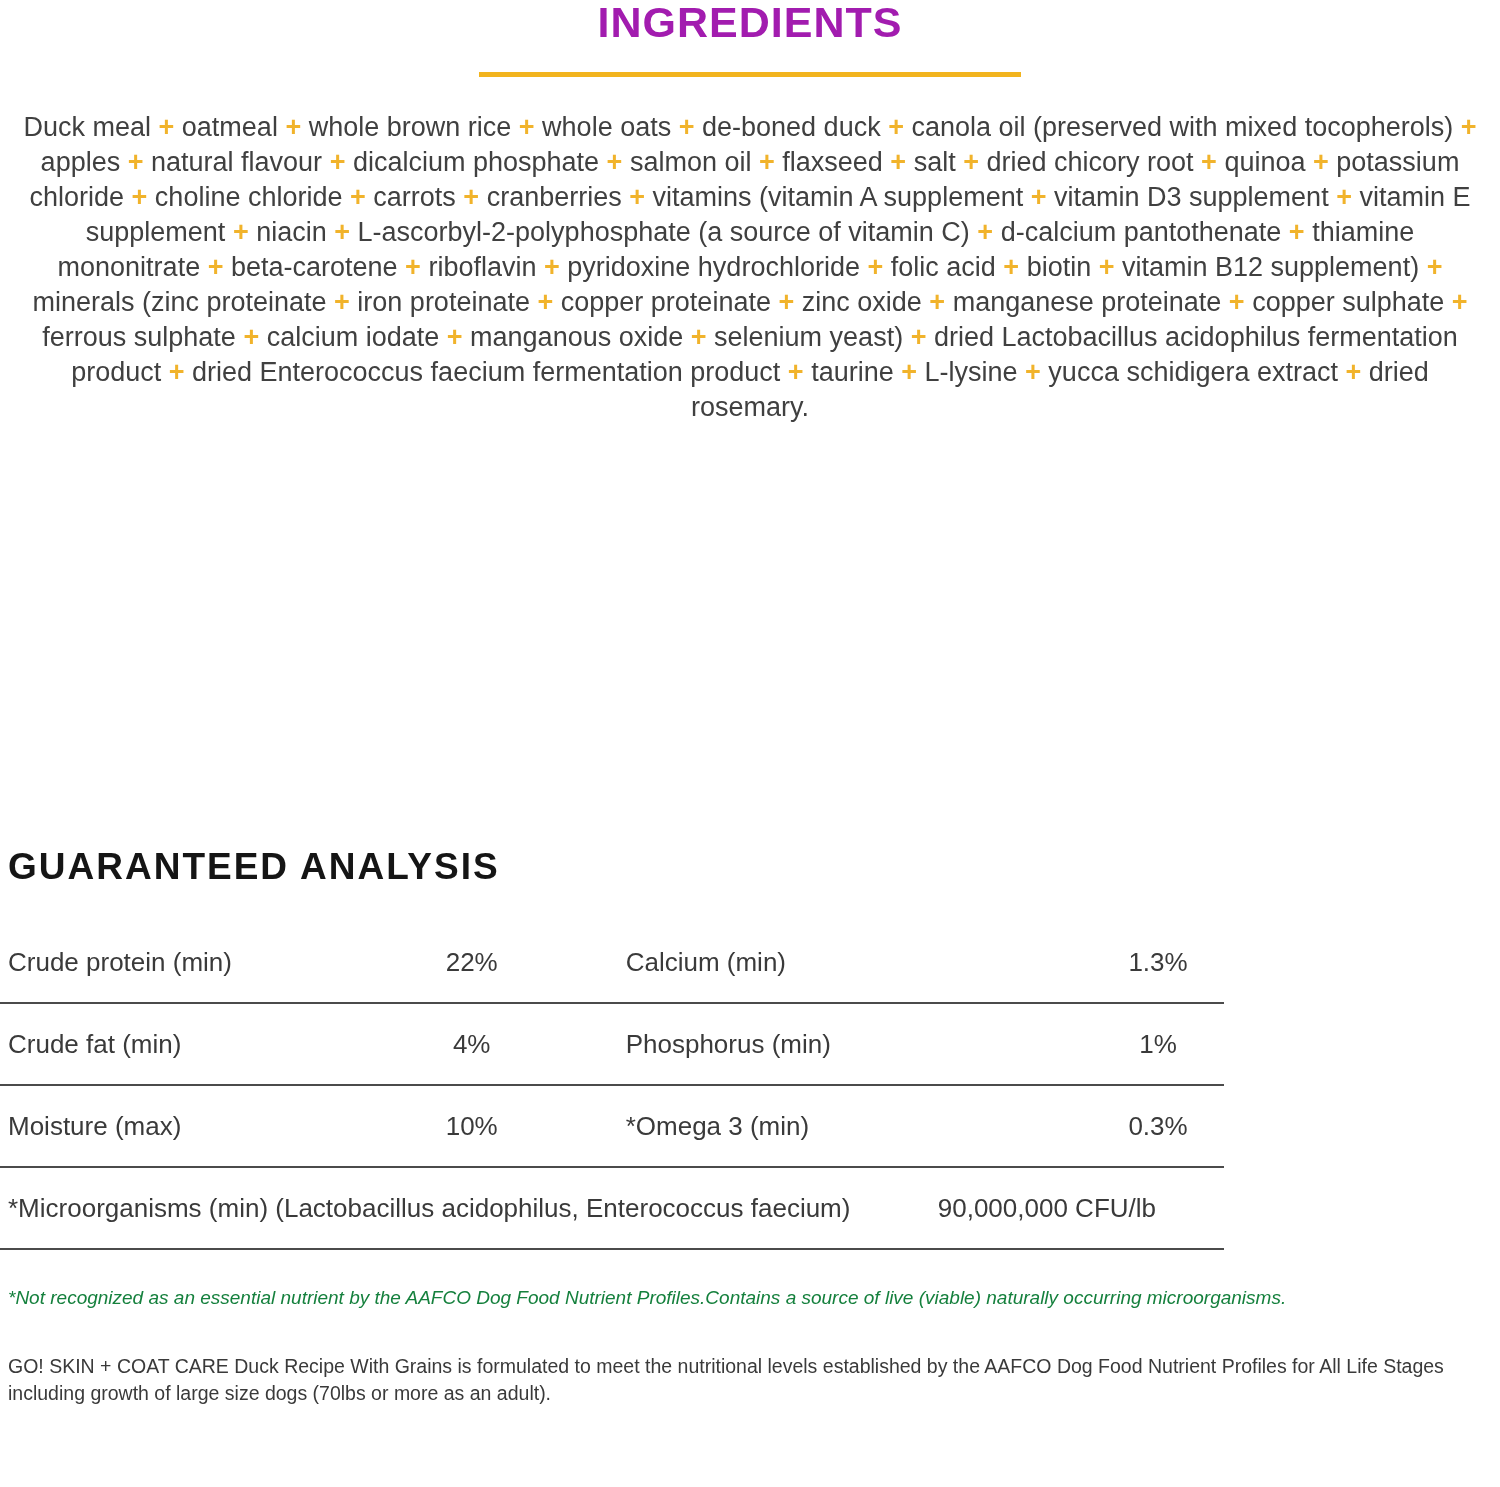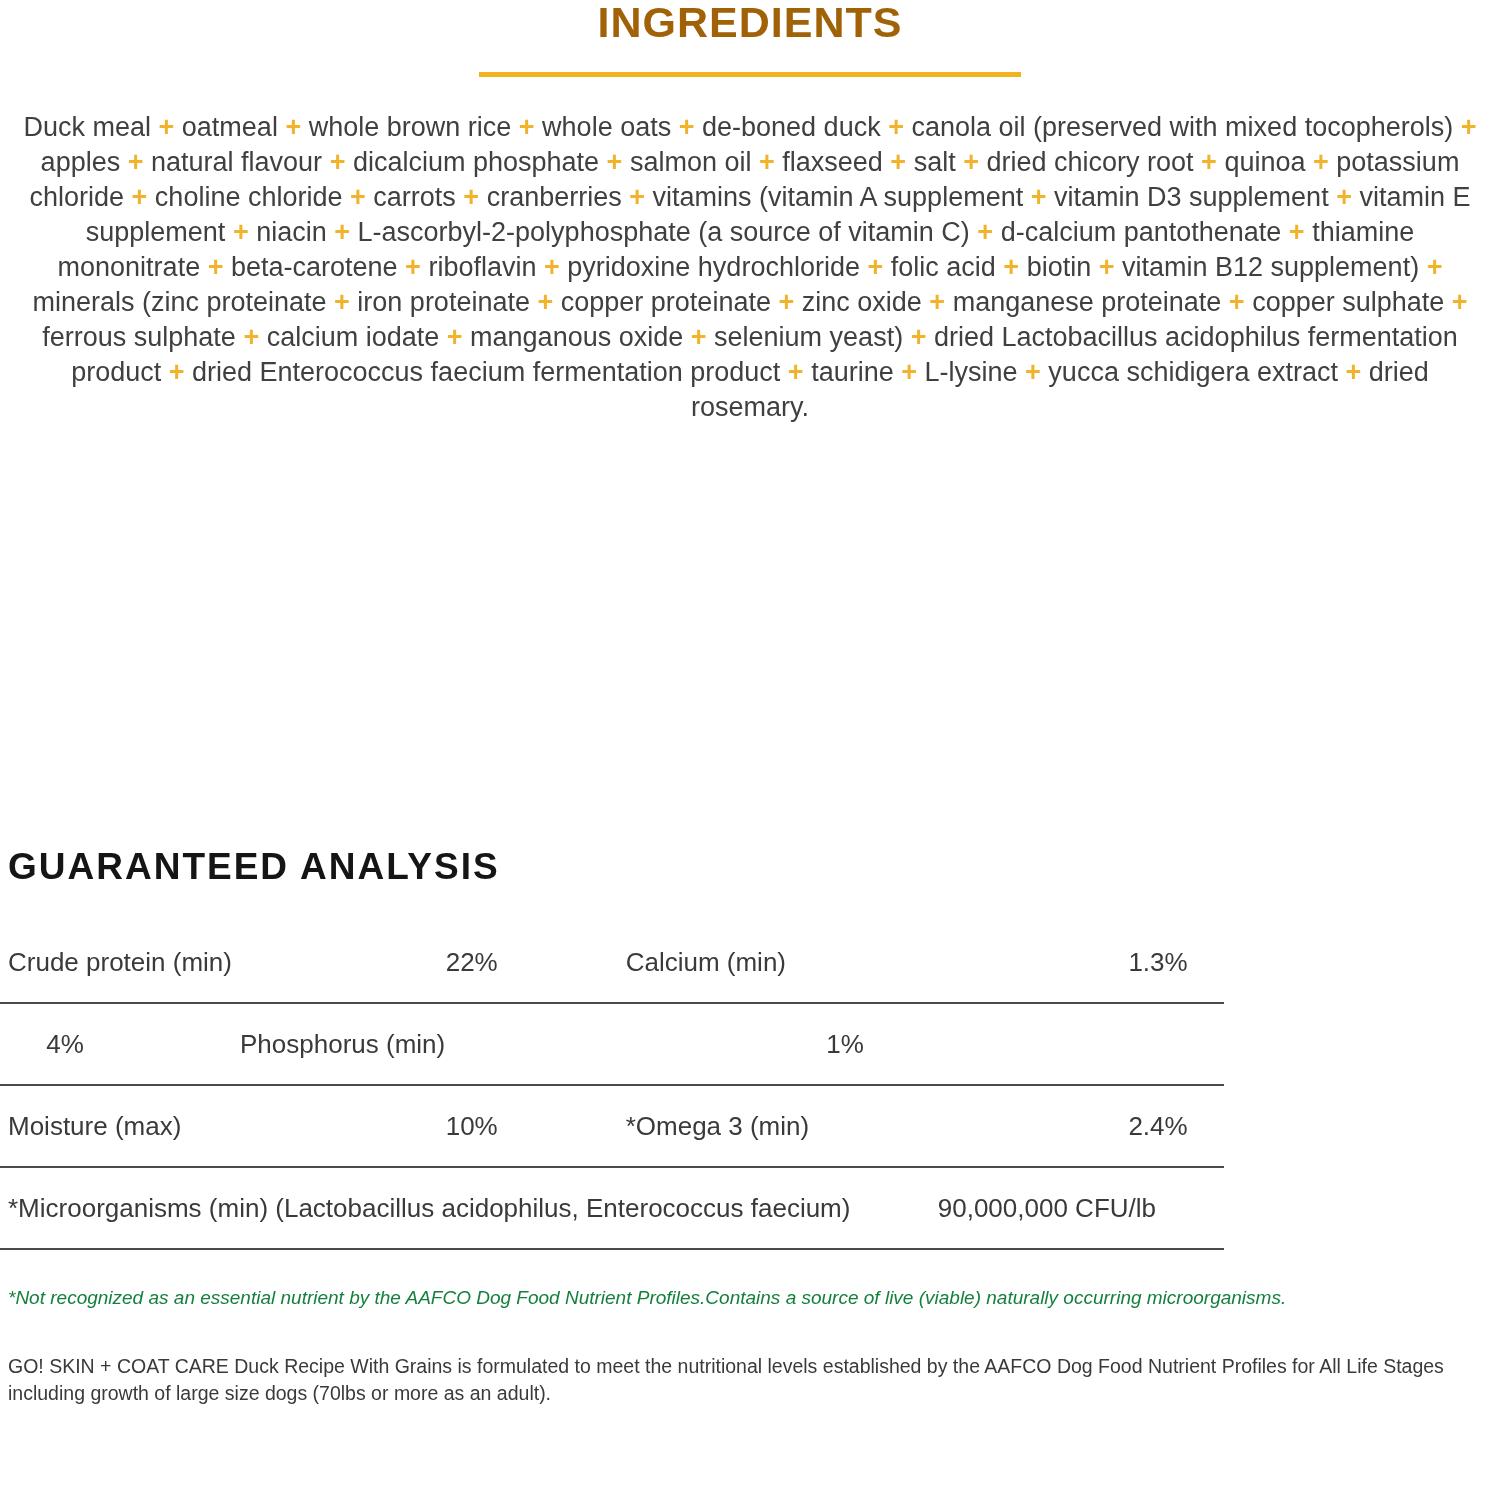--- a/index.html
+++ b/index.html
@@ -10,21 +10,21 @@
     font-family:"Liberation Sans", sans-serif;
     color:#404040;
   }
   .title {
     margin-top:0px;
     text-align:center;
     font-size:43px;
     line-height:45px;
     font-weight:800;
     letter-spacing:1px;
-    color:#a16207;
+    color:#a21caf;
   }
   .title-rule {
     width:542px; height:5px;
     margin:27px auto 0;
     background:#F2B41E;
   }
   .ingredients {
     margin:33px auto 0;
     padding:0 8px;
     max-width:1492px;
@@ -90,33 +90,34 @@
 
       <div class="arow">
         <span class="c l1">Crude protein (min)</span>
         <span class="c v1">22%</span>
         <span class="c sp"></span>
         <span class="c l2">Calcium (min)</span>
         <span class="c v2">1.3%</span>
       </div>
 
       <div class="arow">
+        <span class="c l1">Crude fat (min)</span>
         <span class="c v1">4%</span>
         <span class="c sp"></span>
         <span class="c l2">Phosphorus (min)</span>
         <span class="c v2">1%</span>
       </div>
 
 
       <div class="arow">
         <span class="c l1">Moisture (max)</span>
         <span class="c v1">10%</span>
         <span class="c sp"></span>
         <span class="c l2">*Omega 3 (min)</span>
-        <span class="c v2">2.4%</span>
+        <span class="c v2">0.3%</span>
       </div>
 
       <div class="arow microrow">
         <span class="c l1">*Microorganisms (min) (Lactobacillus acidophilus, Enterococcus faecium)</span>
         <span class="c vmicro">90,000,000 CFU/lb</span>
       </div>
 
     </div>
 
     <p class="footnote">*Not recognized as an essential nutrient by the AAFCO Dog Food Nutrient Profiles.Contains a source of live (viable) naturally occurring microorganisms.</p>

